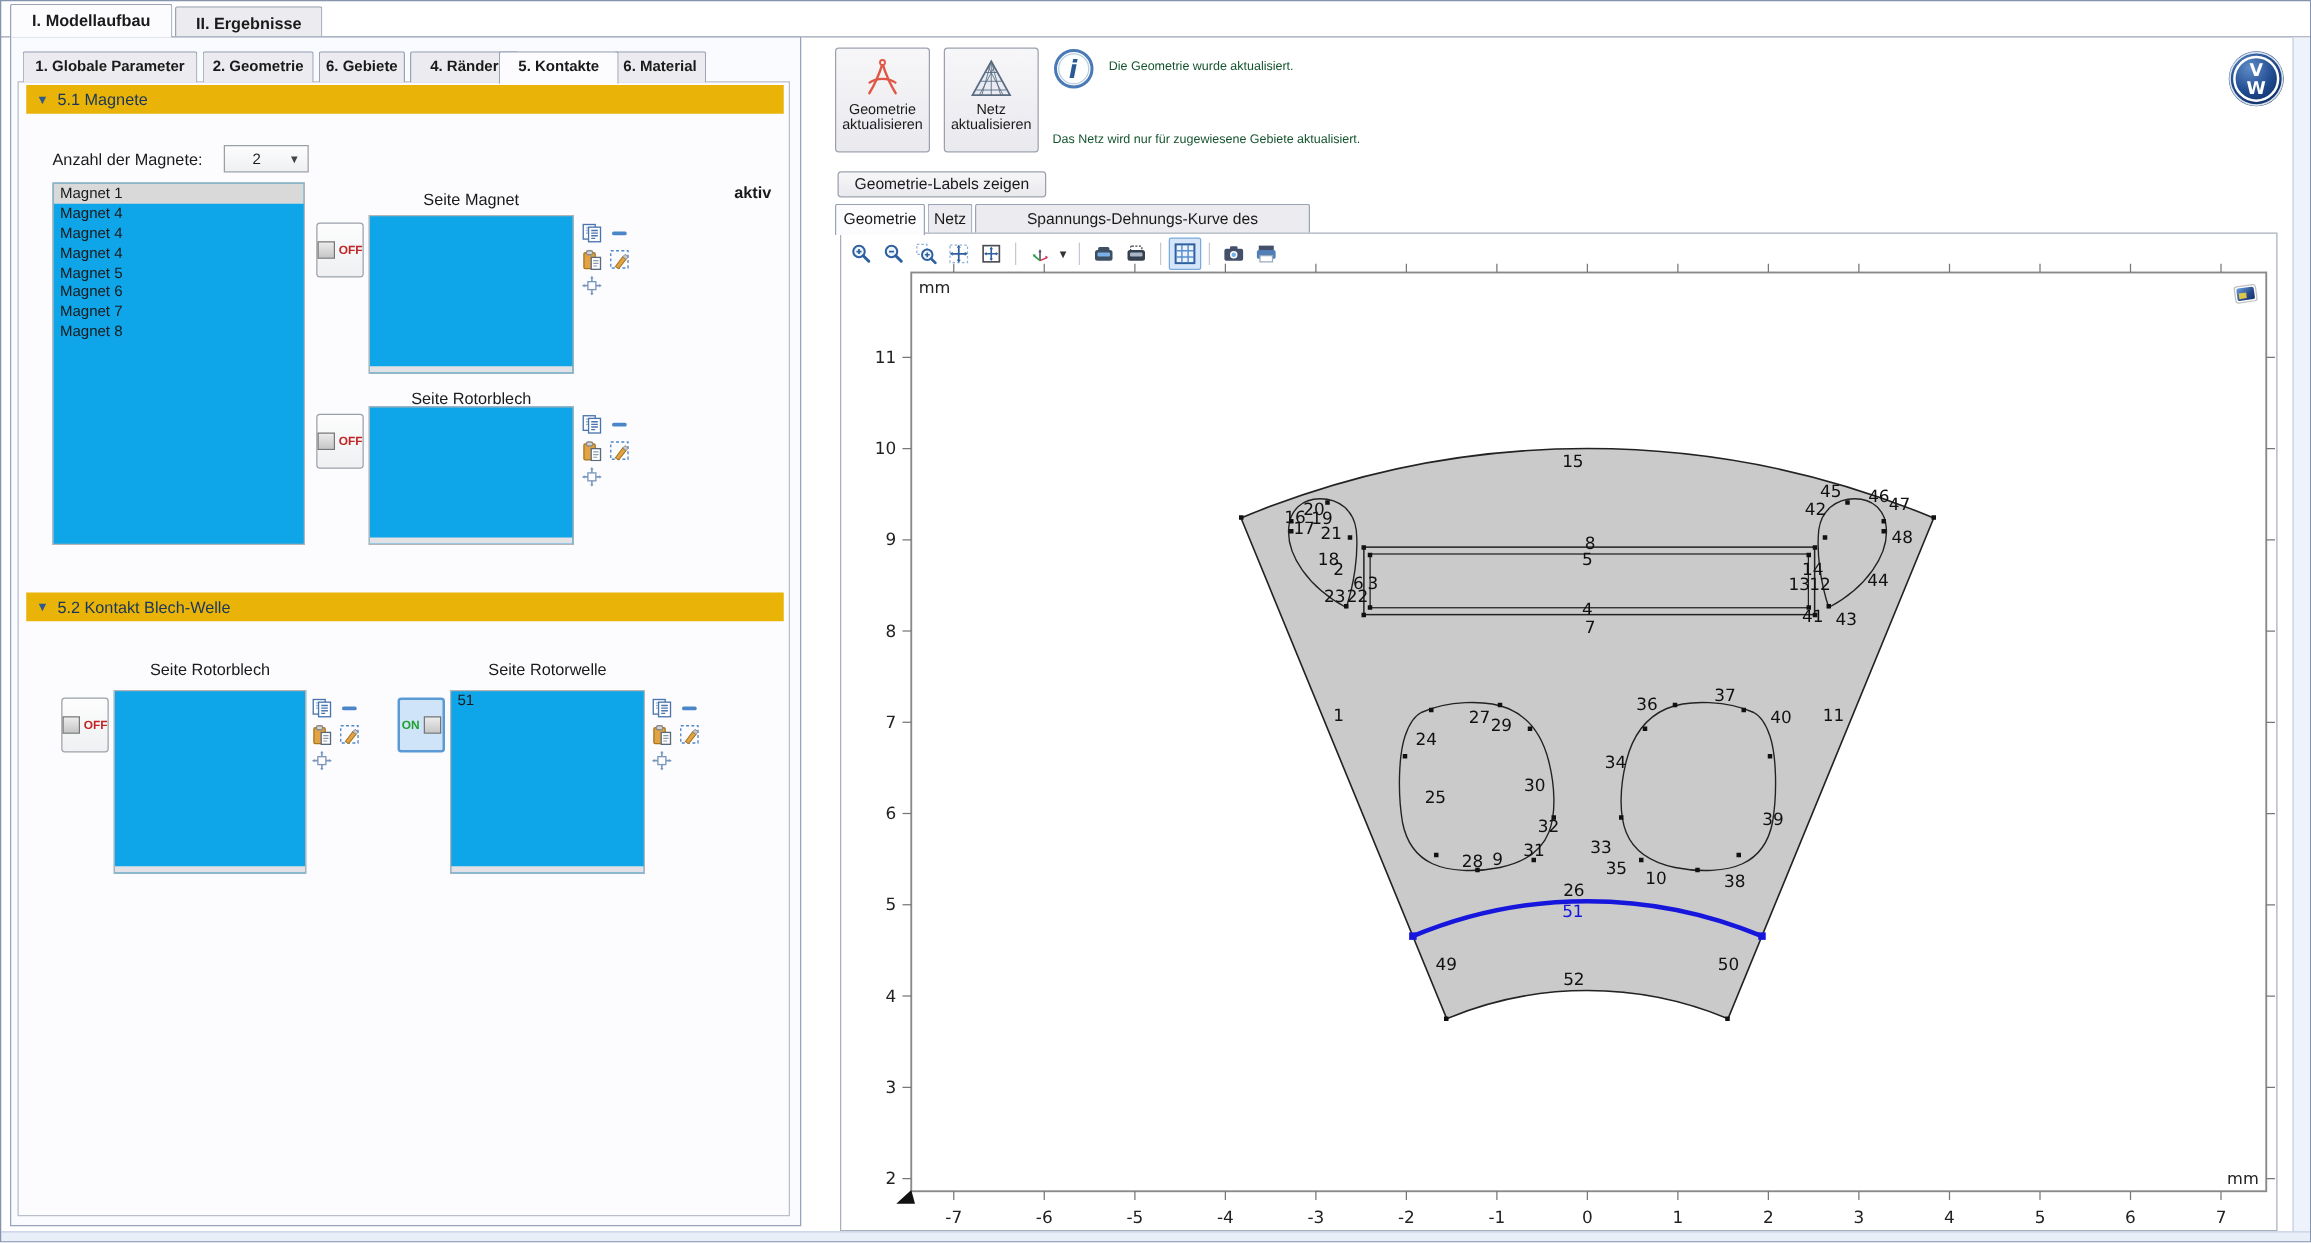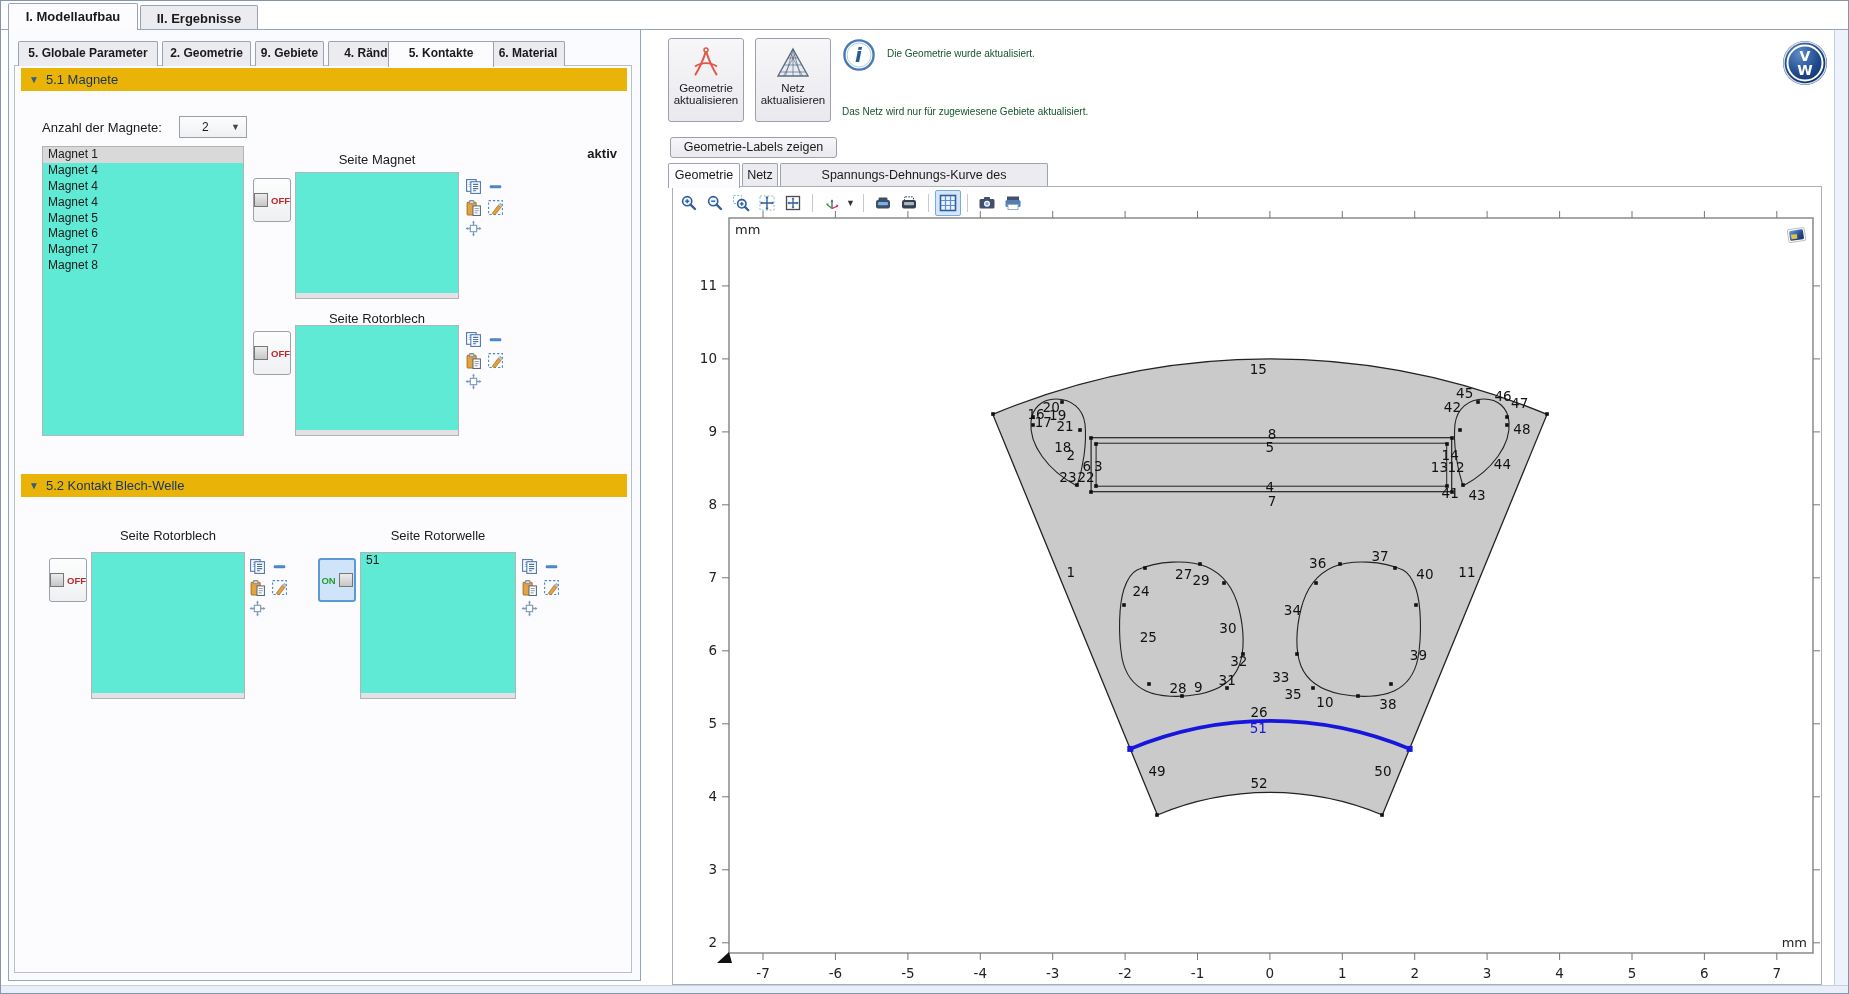--- a/index.html
+++ b/index.html
@@ -17,21 +17,21 @@
   .tabline{position:absolute;background:#9aa3b5;height:1px}
 
   
   .panel-outer{position:absolute;left:8px;top:29px;width:633px;height:952px;
                background:#fafbfe;border:1px solid #98a2b8;box-sizing:border-box}
   .content-box{position:absolute;left:14px;top:65px;width:618px;height:908px;
                background:#fcfcff;border:1px solid #b9bec8;box-sizing:border-box}
   .section-hd{position:absolute;height:23px;background:#eab308;line-height:23px;
               font-size:13px;color:#17365d;padding-left:8px;box-sizing:border-box}
   .section-hd .tri{display:inline-block;margin-right:7px;color:#2e5a8f;font-size:10px;vertical-align:1px}
-  .listbox{position:absolute;background:#5eead4;border:1px solid #b4b4b4;box-sizing:border-box;overflow:hidden}
+  .listbox{position:absolute;background:#0ea5e9;border:1px solid #b4b4b4;box-sizing:border-box;overflow:hidden}
   .listbox .bstrip{position:absolute;left:0;right:0;bottom:0;height:5px;background:#e2e2e6}
   .lrow{height:15.9px;line-height:15.9px;font-size:12px;padding-left:5px;white-space:nowrap}
   .lrow.sel{background:#d9d9d9}
   .caption{position:absolute;font-size:13px;text-align:center;color:#1a1a1a}
   .toggle{position:absolute;width:38px;height:44px;border:1px solid #9aa0a8;border-radius:3px;
           background:linear-gradient(#fdfdfd,#eef0f2);display:flex;align-items:center;
           justify-content:center;gap:3px;box-sizing:border-box;cursor:pointer}
   .toggle .sq{width:12px;height:12px;border:1px solid #767676;background:linear-gradient(#ececec,#c6c6c6)}
   .toggle .t-off{color:#c22323;font-weight:bold;font-size:9.5px}
   .toggle.on{background:#cfe4f8;border:2px solid #5b9bd5}
@@ -87,25 +87,25 @@
     <circle cx="23" cy="23" r="21" fill="none" stroke="#d7dfeb" stroke-width="1.4"></circle>
     <circle cx="23" cy="23" r="17.5" fill="none" stroke="#ffffff" stroke-width="2"></circle>
     <text x="23" y="20.5" text-anchor="middle" font-size="14" font-weight="bold" fill="#ffffff">V</text>
     <text x="23" y="35" text-anchor="middle" font-size="14" font-weight="bold" fill="#ffffff">W</text>
   </svg>
 </div>
 
 <div class="panel-outer"></div>
 <div class="content-box"></div>
 <div id="subtabs">
-    <div class="tab subtab" style="left: 18px; top: 41px; width: 140px;">5. Globale Parameter</div>
+    <div class="tab subtab" style="left: 18px; top: 41px; width: 140px;">1. Globale Parameter</div>
     <div class="tab subtab" style="left: 162px; top: 41px; width: 89px;">2. Geometrie</div>
-    <div class="tab subtab" style="left: 255px; top: 41px; width: 69px;">9. Gebiete</div>
+    <div class="tab subtab" style="left: 255px; top: 41px; width: 69px;">6. Gebiete</div>
     <div class="tab subtab" style="left: 328px; top: 41px; width: 87px;">4. Ränder</div>
-    <div class="tab subtab active" style="left: 388px; top: 41px; width: 106px; height: 26px;">5. Kontakte</div>
+    <div class="tab subtab active" style="left: 399px; top: 41px; width: 96px; height: 26px;">5. Kontakte</div>
     <div class="tab subtab" style="left: 491px; top: 41px; width: 74px;">6. Material</div>
   </div>
 
 <div class="section-hd" style="left:21px;top:68px;width:606px">
   <span class="tri">▼</span><span>5.1 Magnete</span>
 </div>
 
 <div class="abs" style="left:42px;top:120px;font-size:13px">Anzahl der Magnete:</div>
 <div class="dropdown" style="left:179px;top:116px">
   <span>2</span>

